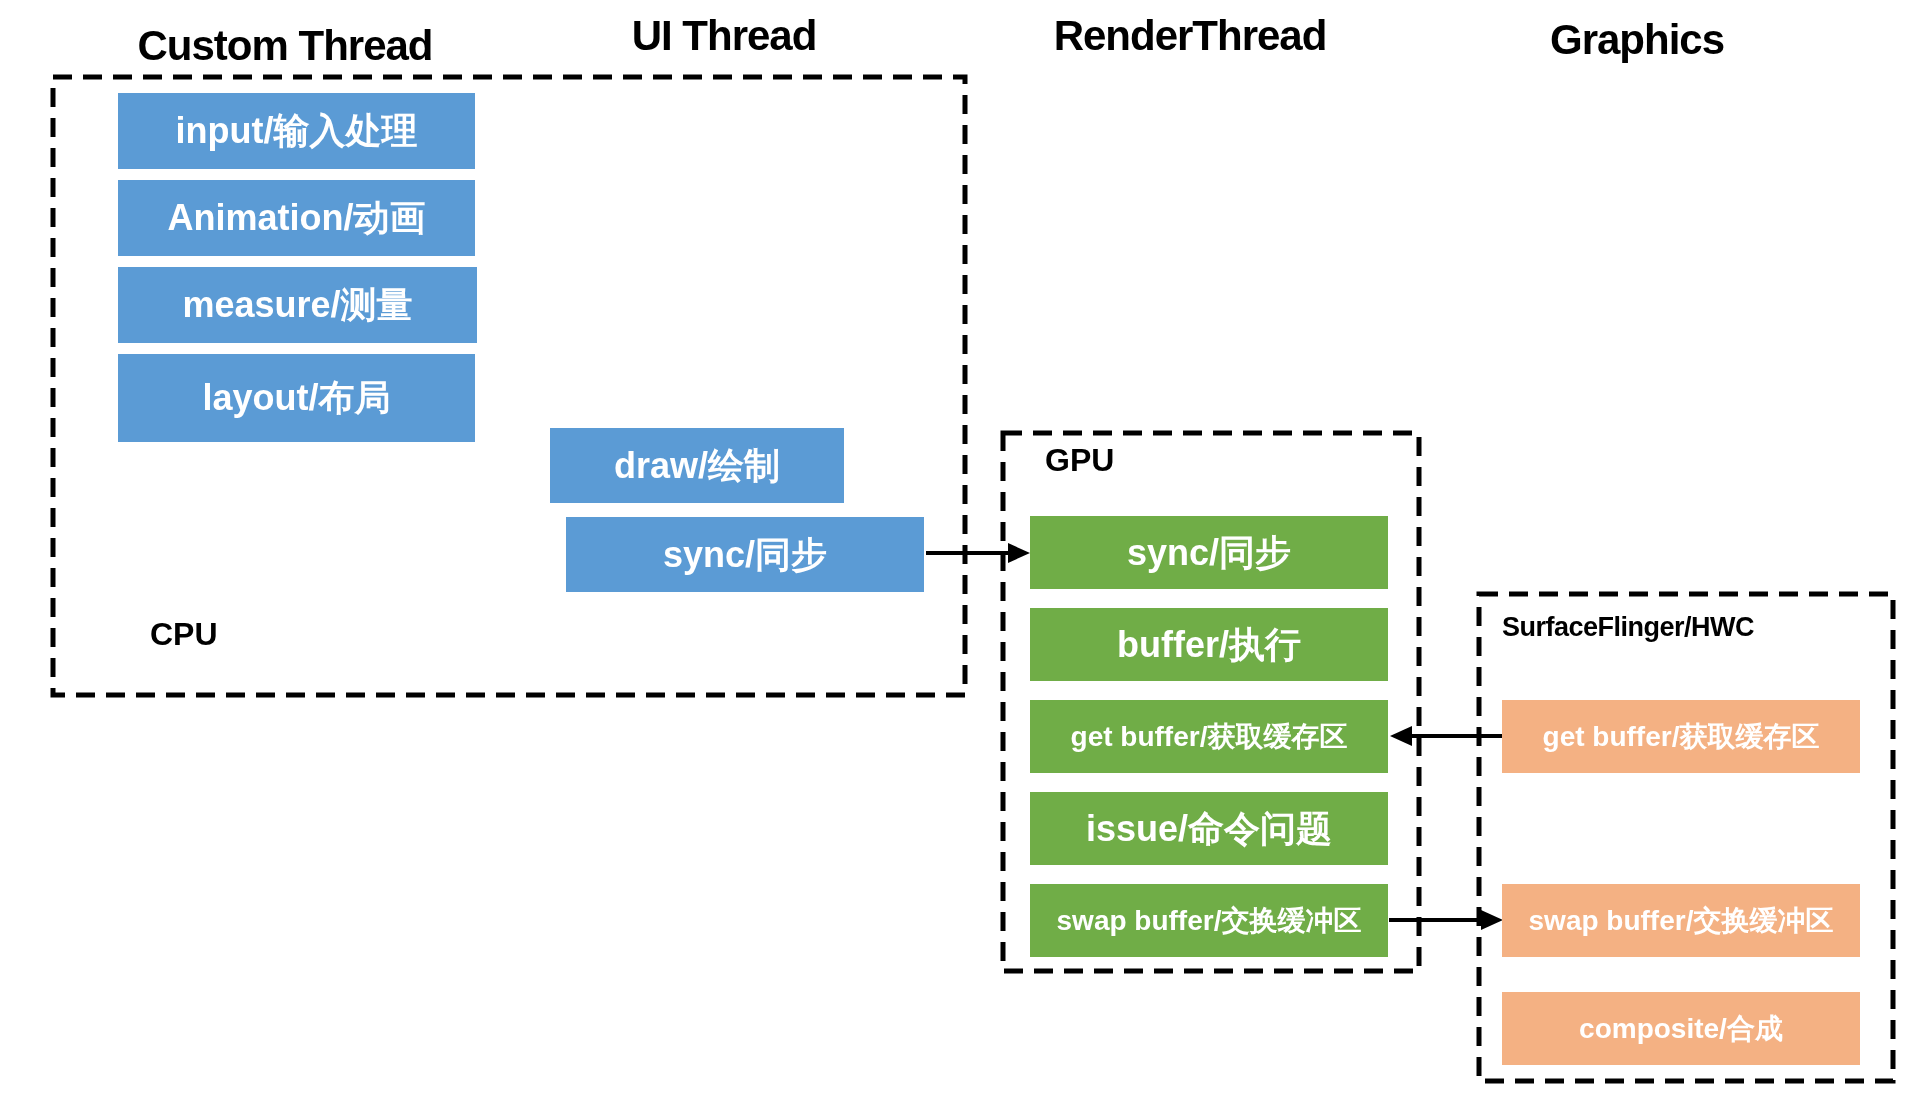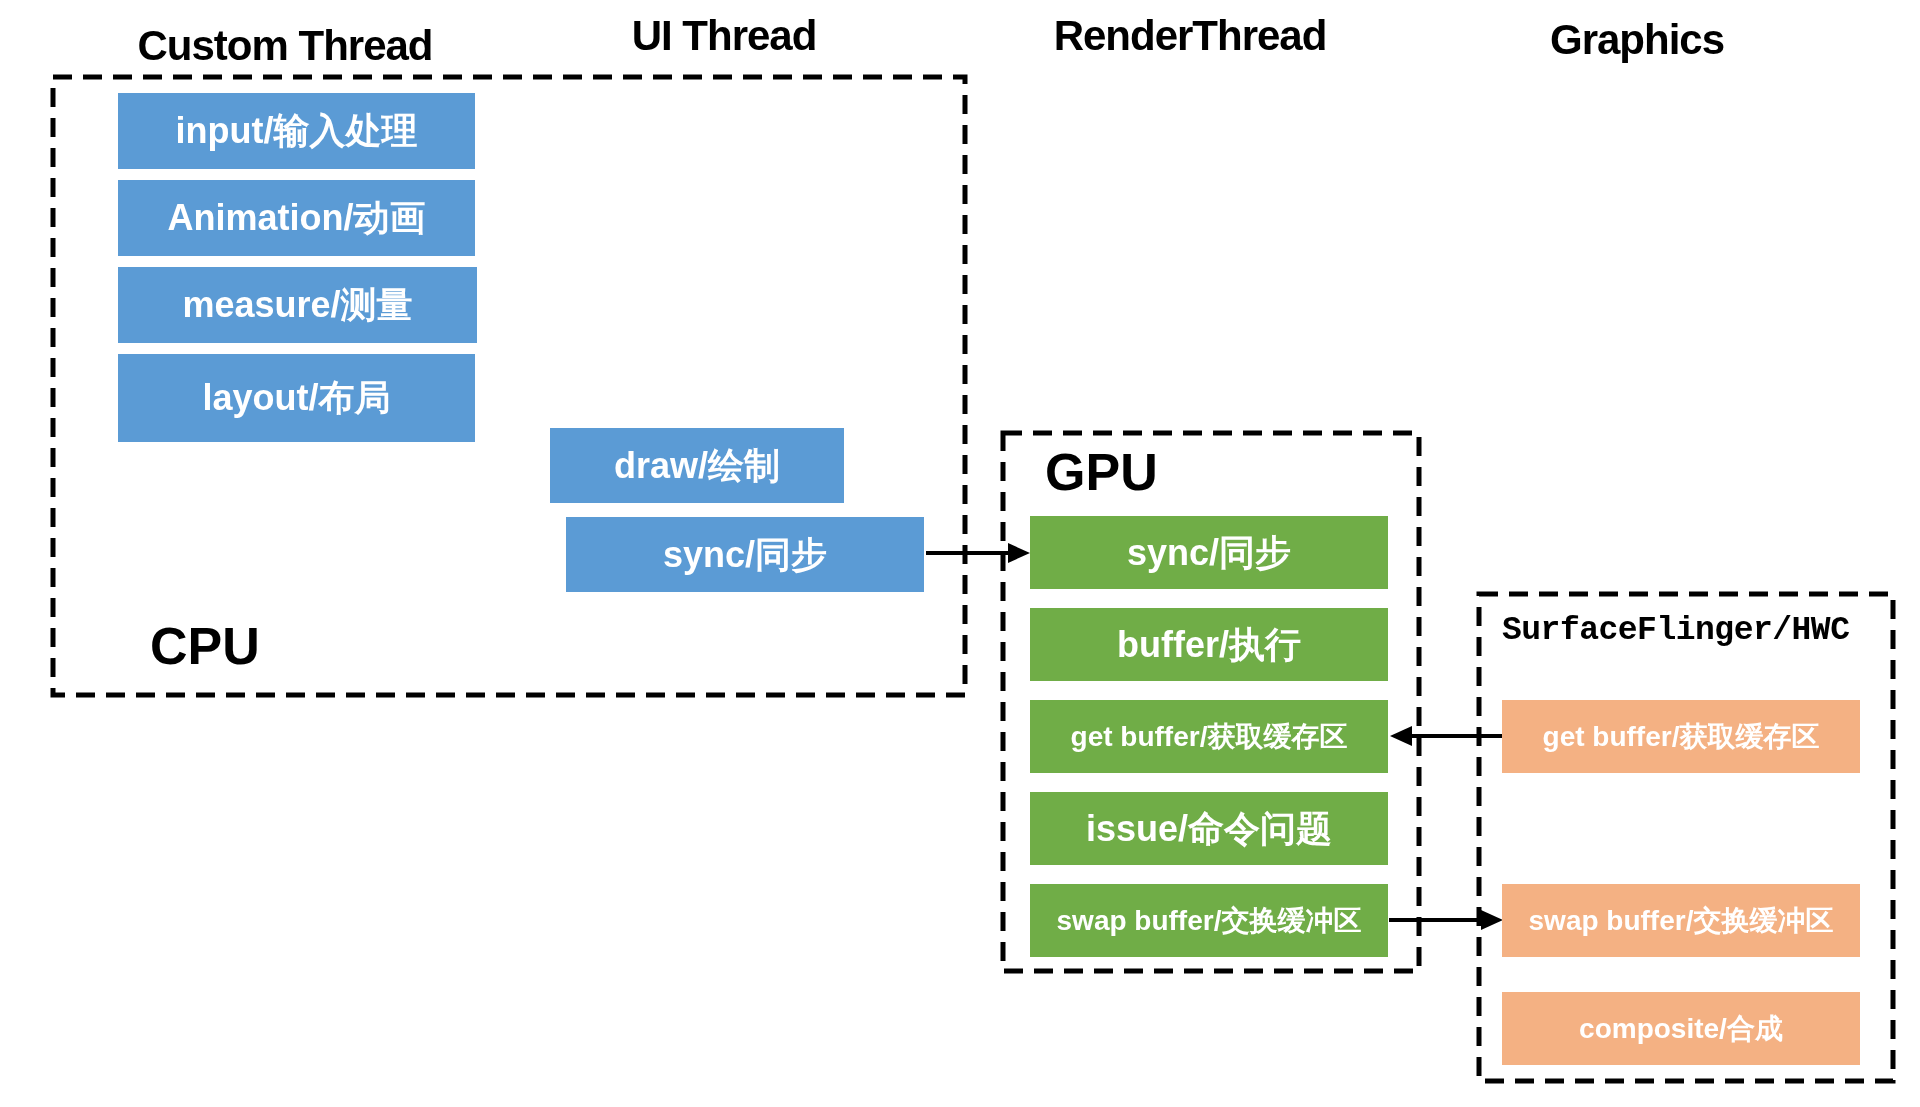--- a/index.html
+++ b/index.html
@@ -28,22 +28,22 @@
     font-weight: bold;
     color: var(--color-title_text, #000);
     letter-spacing: -1px;
   }
   .zone-label {
     position: absolute;
     white-space: nowrap;
     font-weight: bold;
     color: var(--color-title_text, #000);
   }
-  .zone-label.big { font-size: 52px; }
-  .zone-label.med { font-size: 33px; letter-spacing: -0.5px; font-family: Liberation Mono, monospace; }
+  .zone-label.big { font-size: 32px; }
+  .zone-label.med { font-size: 27px; letter-spacing: -0.5px; }
   .task-box {
     position: absolute;
     display: flex;
     align-items: center;
     justify-content: center;
     color: var(--color-box_text, #fff);
     font-weight: bold;
     text-align: center;
     white-space: nowrap;
     line-height: 1;

